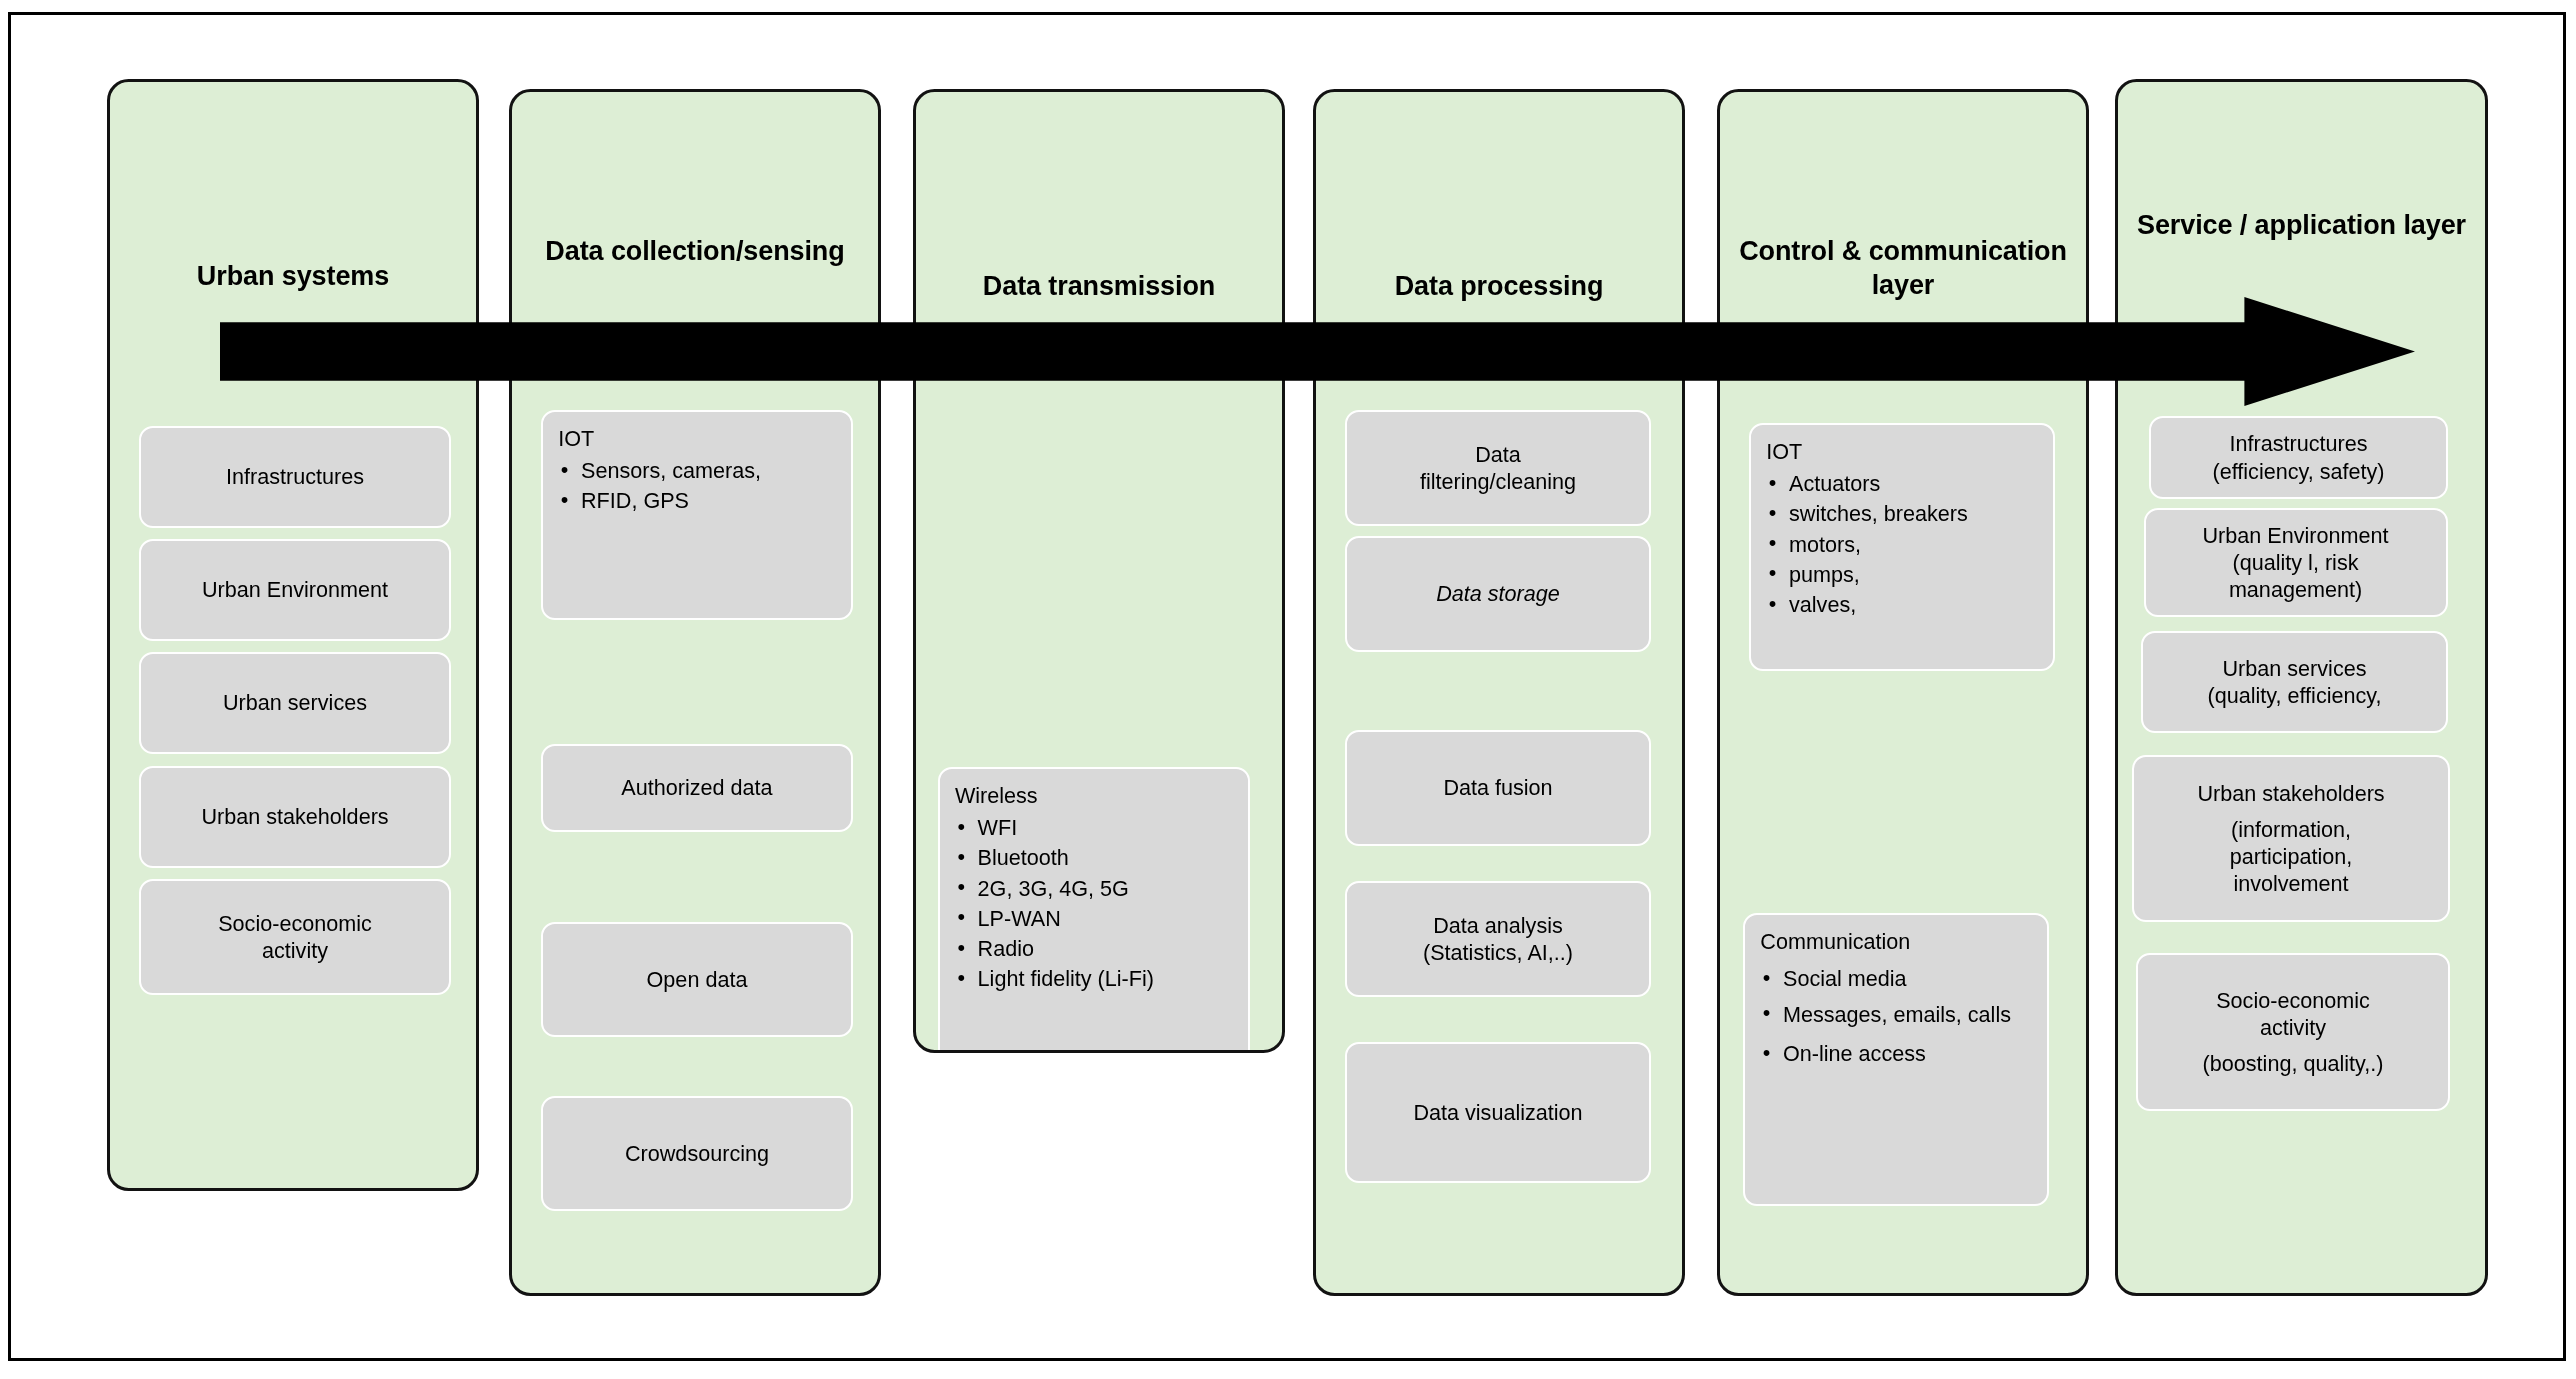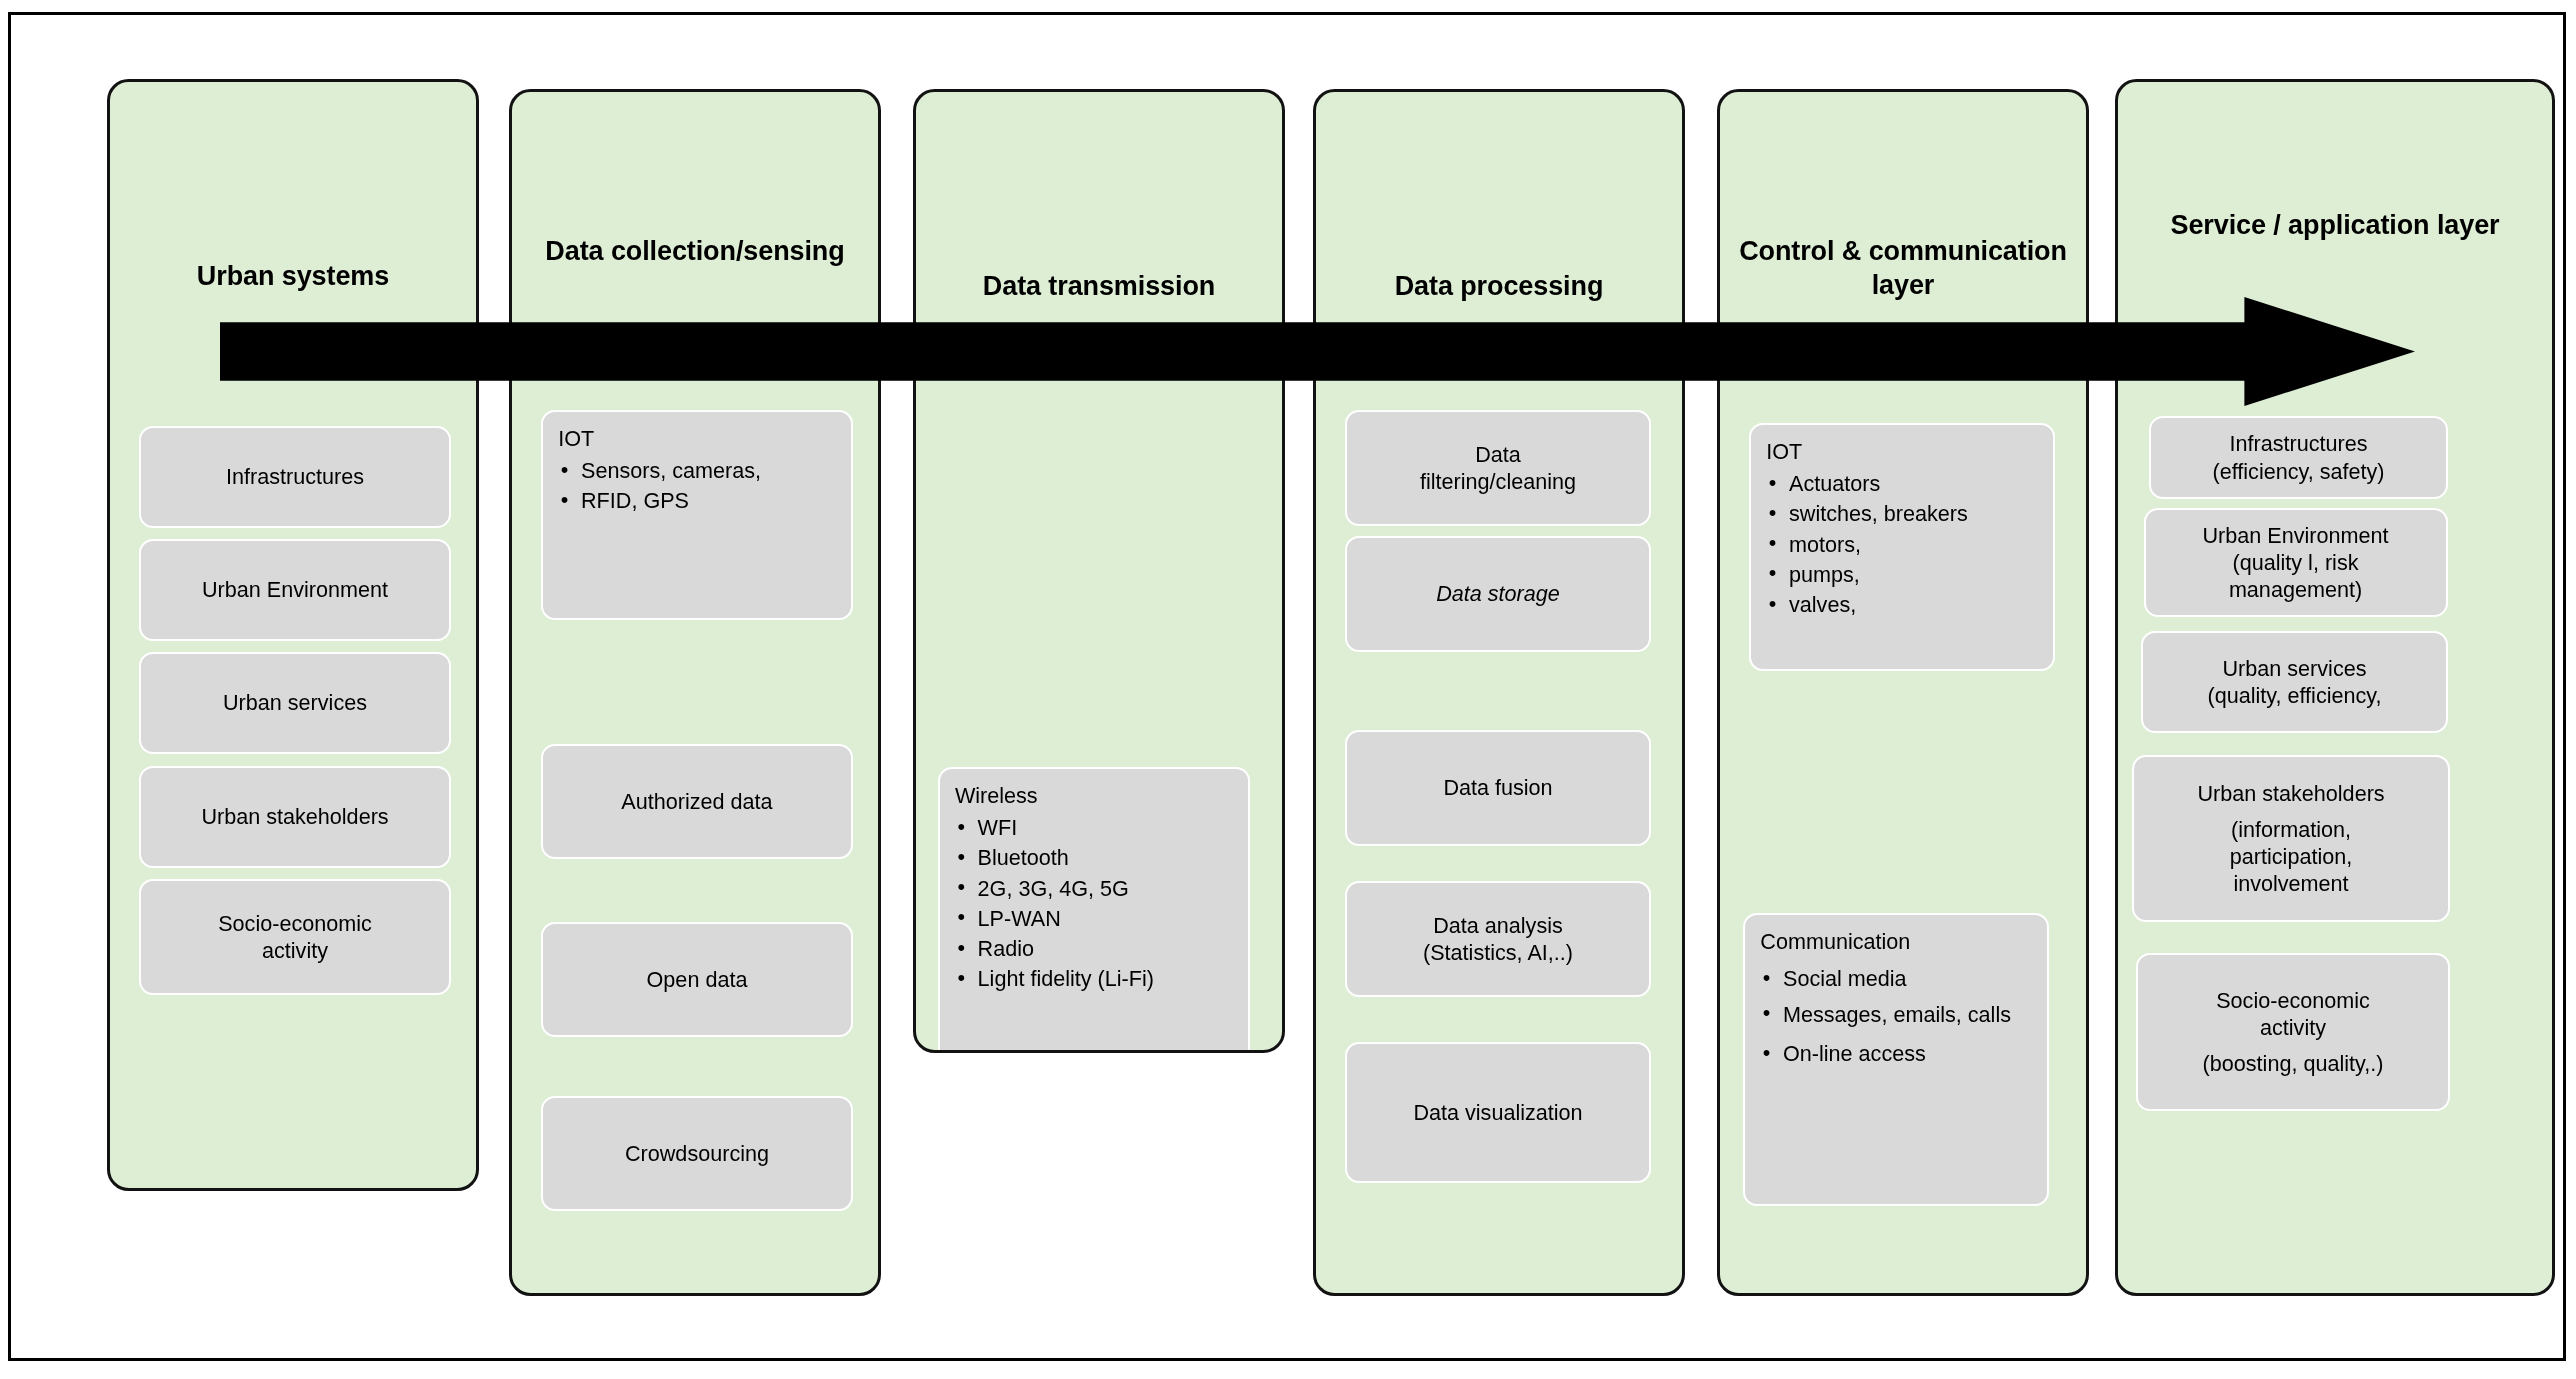--- a/index.html
+++ b/index.html
@@ -104,21 +104,21 @@
     </div>
 
     <div class="card listbox" style="left:29px;top:318px;width:312px;height:210px;">
       <div class="hdr">IOT</div>
       <ul>
         <li>Sensors, cameras,</li>
         <li> RFID, GPS</li>
       </ul>
     </div>
 
-    <div class="card center" style="left:29px;top:652px;width:312px;height:115px;">
+    <div class="card center" style="left:29px;top:652px;width:312px;height:88px;">
       <span>Authorized data</span>
     </div>
 
     <div class="card center" style="left:29px;top:830px;width:312px;height:115px;">
       <span>Open data</span>
     </div>
 
     <div class="card center" style="left:29px;top:1004px;width:312px;height:115px;">
       <span>Crowdsourcing</span>
     </div>
@@ -195,21 +195,21 @@
     <div class="card listbox" style="left:23px;top:821px;width:306px;height:293px;">
       <div class="hdr">Communication</div>
       <ul style="margin-top:11.5px;">
         <li style="margin-bottom:9px;">Social media</li>
         <li style="margin-bottom:13px;">Messages, emails, calls</li>
         <li>On-line access</li>
       </ul>
     </div>
   </div>
 
-  <div class="column" style="left:2115px;top:79px;width:440px;height:1217px;">
+  <div class="column" style="left:2115px;top:79px;width:373px;height:1217px;">
     <div class="col-title" style="top:127px;font-size:27px;">
       <span class="ln">Service / application</span>
       <span class="ln">layer</span>
     </div>
 
     <div class="card center" style="left:31px;top:334px;width:299px;height:83px;">
       <span>
         <span class="ln">Infrastructures</span>
         <span class="ln">(efficiency, safety)</span>
       </span>

